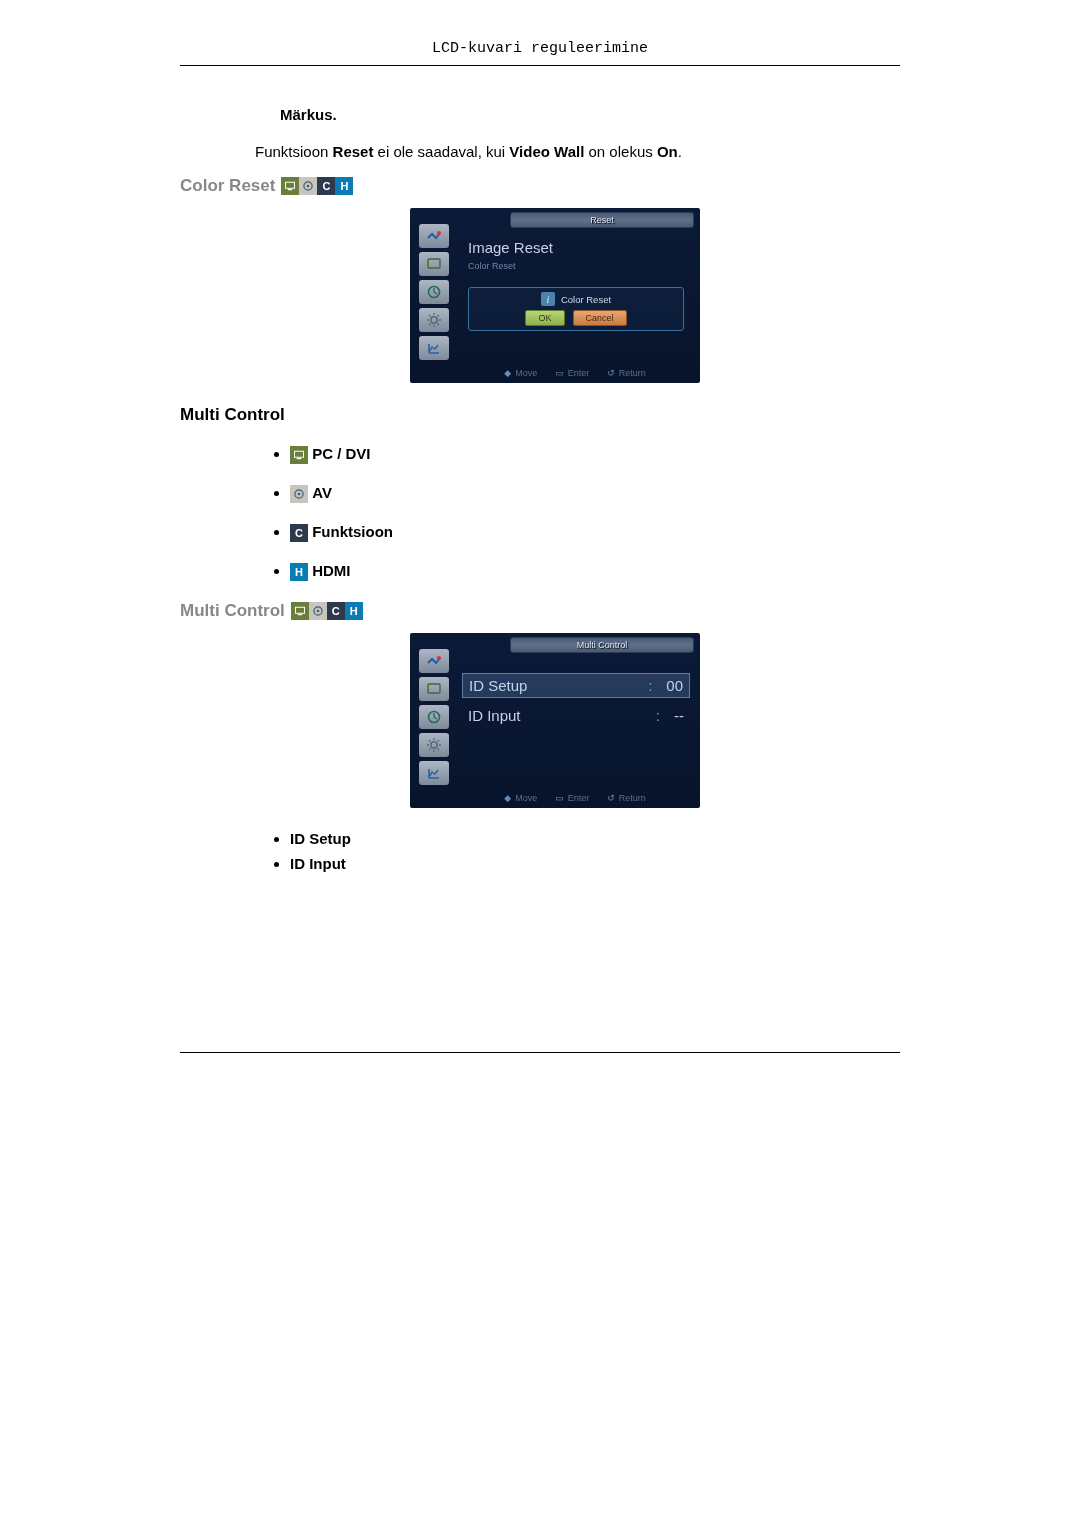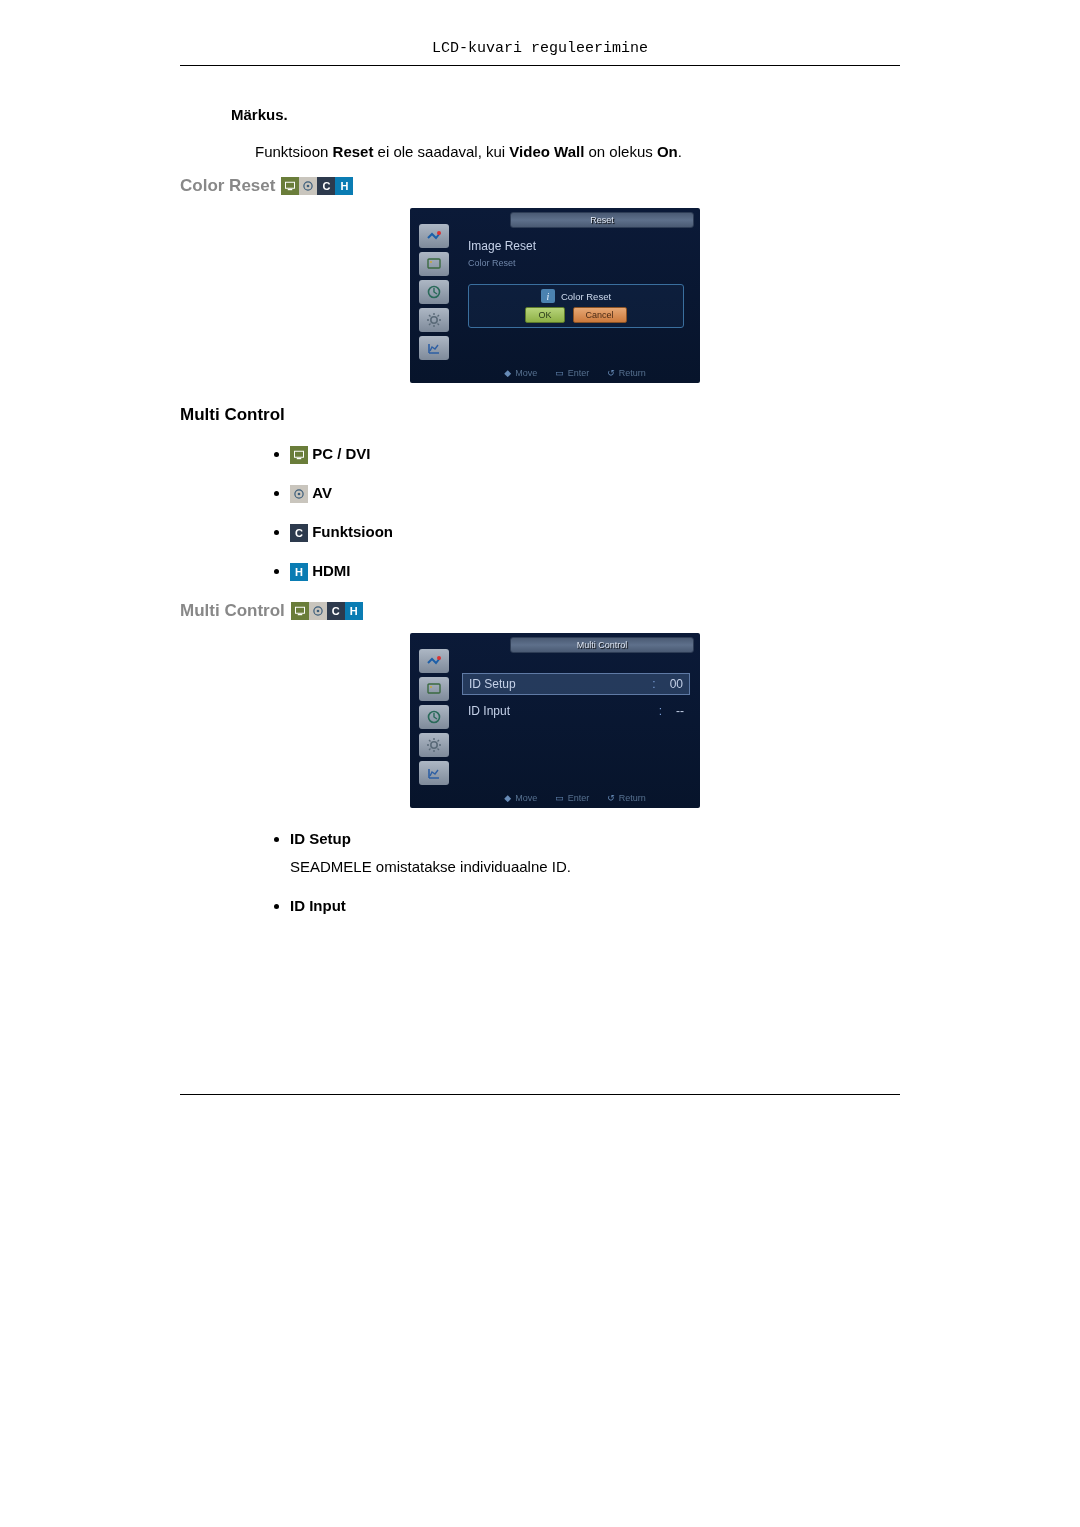--- a/index.html
+++ b/index.html
@@ -19,21 +19,21 @@
   .header-title {
     text-align: center;
     font-size: 15px;
     padding-bottom: 8px;
     border-bottom: 1px solid #000;
     margin-bottom: 40px;
     font-family: Liberation Mono, monospace;
   }
   .note-title {
     font-weight: bold;
-    margin-left: 51px;
+    margin-left: 100px;
     margin-bottom: 20px;
   }
   .note-body {
     margin-left: 75px;
   }
   .section-title {
     color: #888;
     font-weight: bold;
     font-size: 17px;
     margin-top: 16px;
@@ -119,21 +119,21 @@
     padding: 6px 4px 2px 4px; gap:4px;
     align-items:center;
   }
   .osd-tab {
     width:30px; height:24px; border-radius:3px;
     background: linear-gradient(#adb7c4,#7e8a9a);
     display:flex; align-items:center; justify-content:center;
   }
   .osd-tab svg { width:16px; height:16px; }
   .osd-main { flex:1; padding: 18px 10px 4px 4px; position:relative; }
-  .osd-row { display:flex; justify-content:space-between; padding:3px 6px; font-size:12px; color:#c5d1e8; }
+  .osd-row { display:flex; justify-content:space-between; padding:3px 6px; font-size:15px; color:#c5d1e8; }
   .osd-row.hl { background: rgba(120,160,210,.25); border:1px solid #5f7aa5; }
   .osd-row .colon { color:#7b9fd7; }
   .osd-sub { color:#6f86a9; font-size:9px; padding:2px 6px; }
 
   .osd-dialog {
     margin: 14px 6px 8px 6px;
     border:1px solid #3a6f9e;
     border-radius:3px;
     padding: 4px;
     background: rgba(30,60,100,0.2);
@@ -389,21 +389,20 @@
       <span>
           <span class="gl">↺</span>
           <span>Return</span>
         </span>
     </div>
   </div>
 
   <ul class="sub-bullets">
     <li>
       <span class="bold">ID Setup</span>
-      <div class="sub-desc">SEADMELE omistatakse individuaalne ID.</div>
     </li>
     <li>
       <span class="bold">ID Input</span>
     </li>
   </ul>
 
   <div class="footer-rule"></div>
 </div>
 
 </body></html>

